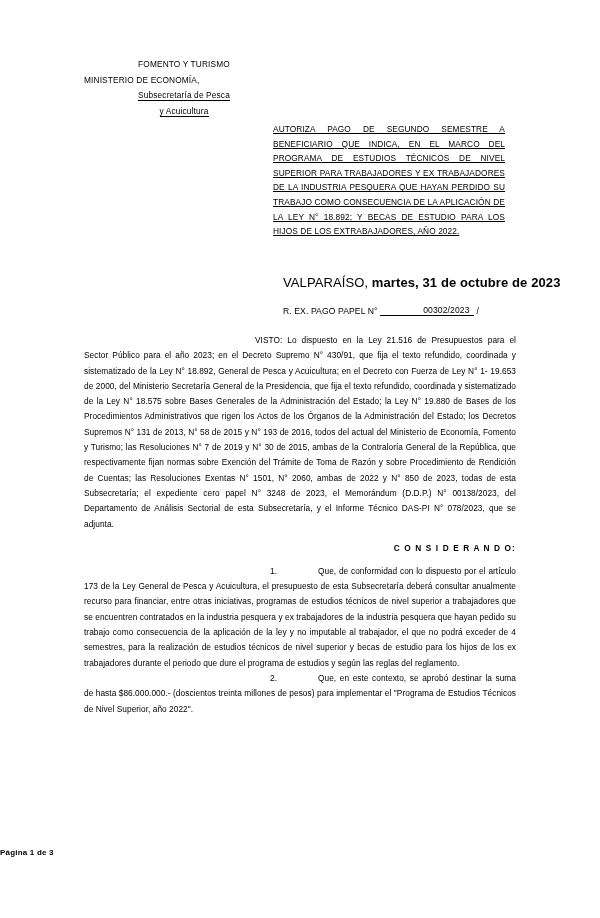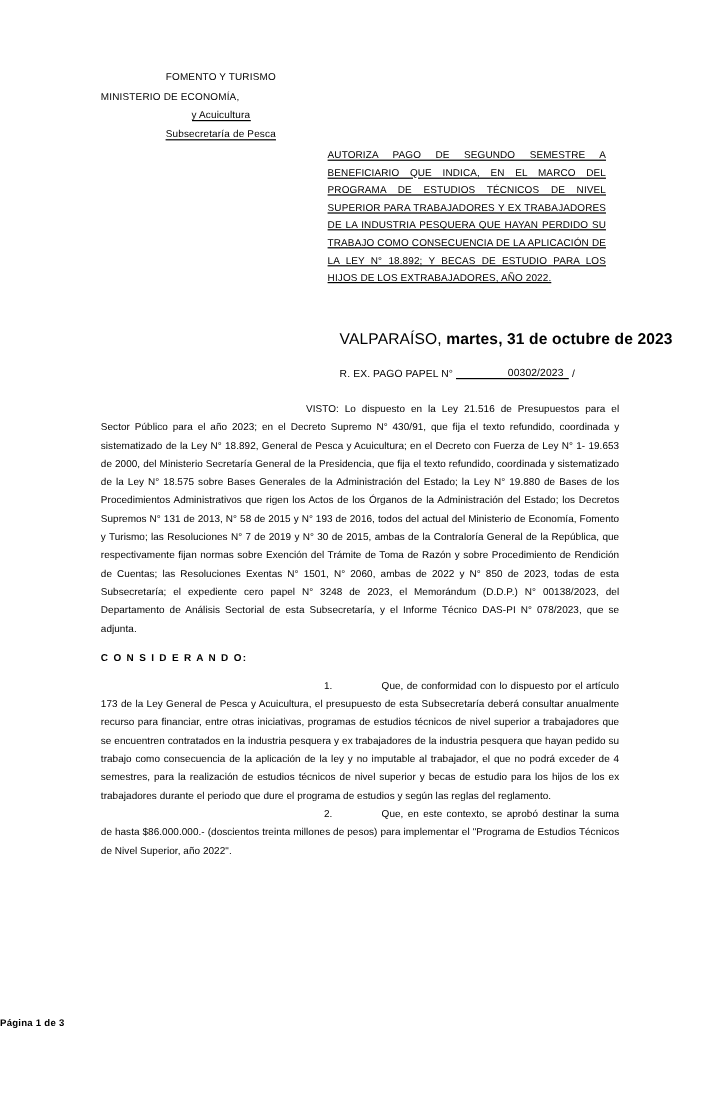--- a/index.html
+++ b/index.html
@@ -108,21 +108,21 @@
     line-height: 15.3px;
     text-align: justify;
     text-align-last: left;
     letter-spacing: 0.05px;
     text-indent: 0;
   }
   p.visto { text-indent: 171px; }
   p.spacer-sm { height: 11px; margin: 0; font-size: 1px; line-height: 1px; }
 
   .considerando-head {
-    text-align: left;
+    text-align: right;
     font-size: 8.3px;
     font-weight: bold;
     letter-spacing: 1.1px;
     margin: 0;
     padding: 0;
   }
 
   p.numbered { text-indent: 0; }
   p.numbered .num-ind {
     display: inline-block;
@@ -146,22 +146,22 @@
   }
 </style>
 </head>
 <body>
 
 <div class="page">
 
   <div class="org-header">
     <span class="org-line org-line-2">FOMENTO Y TURISMO</span>
     <span class="org-line org-line-1">MINISTERIO DE ECONOMÍA,</span>
+    <span class="org-line org-line-3"><span>Subsecretaría de Pesca</span></span>
     <span class="org-line org-line-4"><span>y Acuicultura</span></span>
-    <span class="org-line org-line-3"><span>Subsecretaría de Pesca</span></span>
   </div>
 
   <div class="sumilla">AUTORIZA PAGO DE SEGUNDO SEMESTRE A BENEFICIARIO QUE INDICA, EN EL MARCO DEL PROGRAMA DE ESTUDIOS TÉCNICOS DE NIVEL SUPERIOR PARA TRABAJADORES Y EX TRABAJADORES DE LA INDUSTRIA PESQUERA QUE HAYAN PERDIDO SU TRABAJO COMO CONSECUENCIA DE LA APLICACIÓN DE LA LEY N° 18.892; Y BECAS DE ESTUDIO PARA LOS HIJOS DE LOS EXTRABAJADORES, AÑO 2022.</div>
 
   <div class="place-date">
     <span class="city">VALPARAÍSO,</span><span class="dt"> martes, 31 de octubre de 2023</span>
   </div>
 
   <div class="res-line">
     <span class="res-label">R. EX. PAGO PAPEL N°</span>

